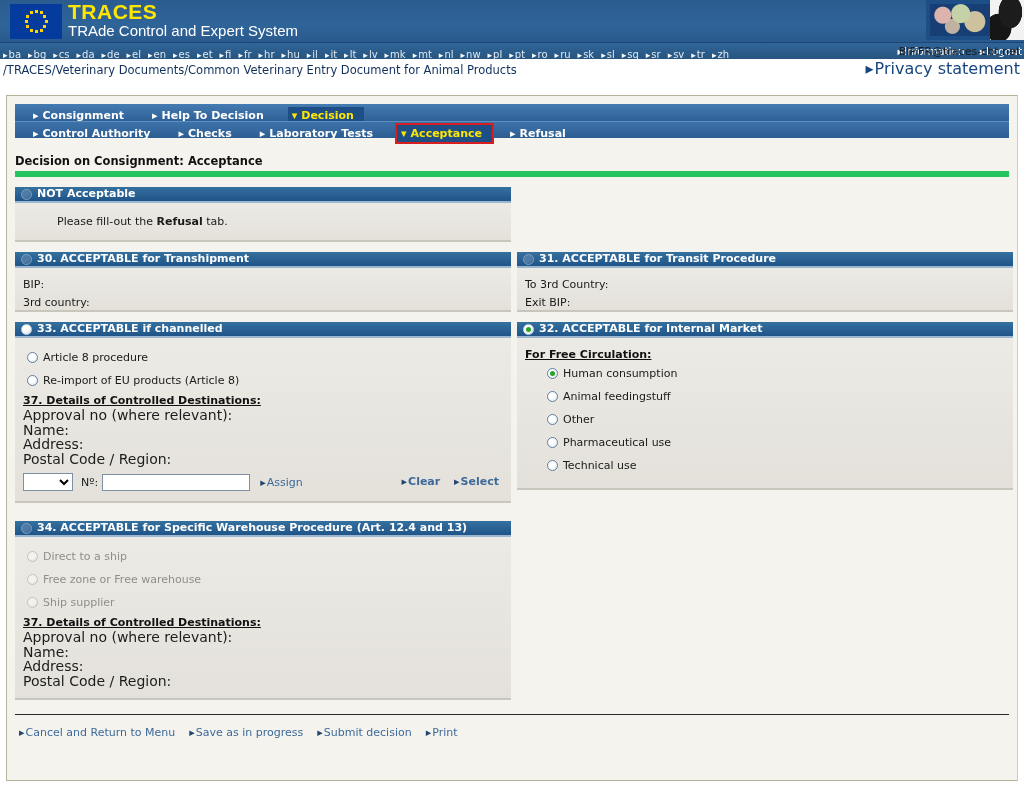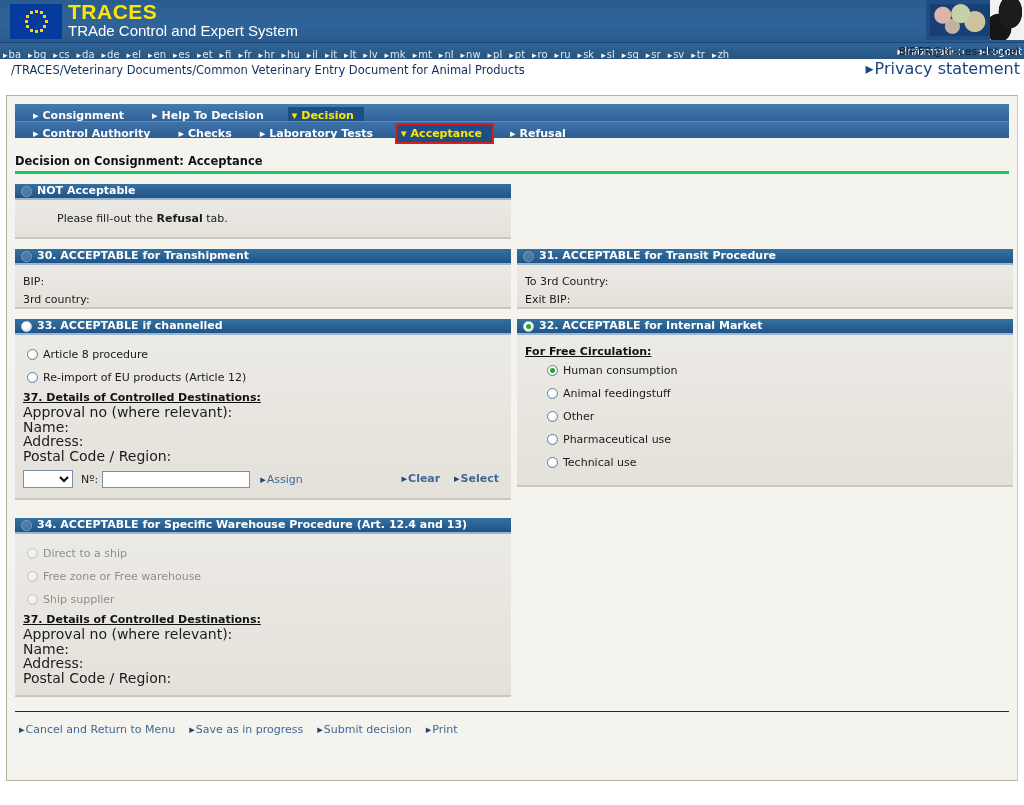--- a/index.html
+++ b/index.html
@@ -96,21 +96,21 @@
   .toplink { color: #ffffff; text-decoration: none; margin-left: 12px; font-size: 10.5px; }
   .toplink::before { content: "\25B8"; margin-right: 1px; }
 
   
   .userstrip {
     position: relative;
     height: 36px;
     background: #ffffff;
   }
   .breadcrumb {
-    position: absolute; left: 11px; top: 4px;
+    position: absolute; left: 3px; top: 4px;
     font-size: 11.5px; color: #10305c;
     font-family: "DejaVu Sans", sans-serif;
   }
   .useremail {
     position: absolute; right: 4px; top: -14px;
     font-size: 11px; color: #1b1b1b;
     font-family: "DejaVu Sans", sans-serif;
   }
   .privacy {
     position: absolute; right: 4px; top: 0px;
@@ -160,21 +160,21 @@
     position: relative;
   }
 
   
   .pagehead {
     margin-top: 16px;
     font-size: 11.5px;
     font-weight: bold;
     color: #111111;
     padding-bottom: 3px;
-    border-bottom: 3px solid #22c55e;
+    border-bottom: 6px solid #22c55e;
     font-family: "DejaVu Sans", sans-serif;
   }
 
   
   .cols { display: flex; gap: 6px; margin-top: 10px; }
   .col { width: 496px; }
   .box { width: 496px; margin-top: 10px; }
   .box.first { margin-top: 10px; }
   .box-head {
     background: #2a6097;
@@ -394,21 +394,21 @@
             <span>33. ACCEPTABLE if channelled</span>
           </div>
           <div class="box-body">
             <div id="chan-opts">
                 <div class="optrow">
                   <span class="rad"></span>
                   <span class="optlabel">Article 8 procedure</span>
                 </div>
                 <div class="optrow">
                   <span class="rad"></span>
-                  <span class="optlabel">Re-import of EU products (Article 12)</span>
+                  <span class="optlabel">Re-import of EU products (Article 8)</span>
                 </div>
               </div>
             <div class="subhead">37. Details of Controlled Destinations:</div>
             <div class="fieldline">Approval no (where relevant):</div>
             <div class="fieldline">Name:</div>
             <div class="fieldline">Address:</div>
             <div class="fieldline">Postal Code / Region:</div>
             <div class="ctrlrow">
               <select class="mini"><option></option></select>
               <span class="nolabel">Nº:</span>

